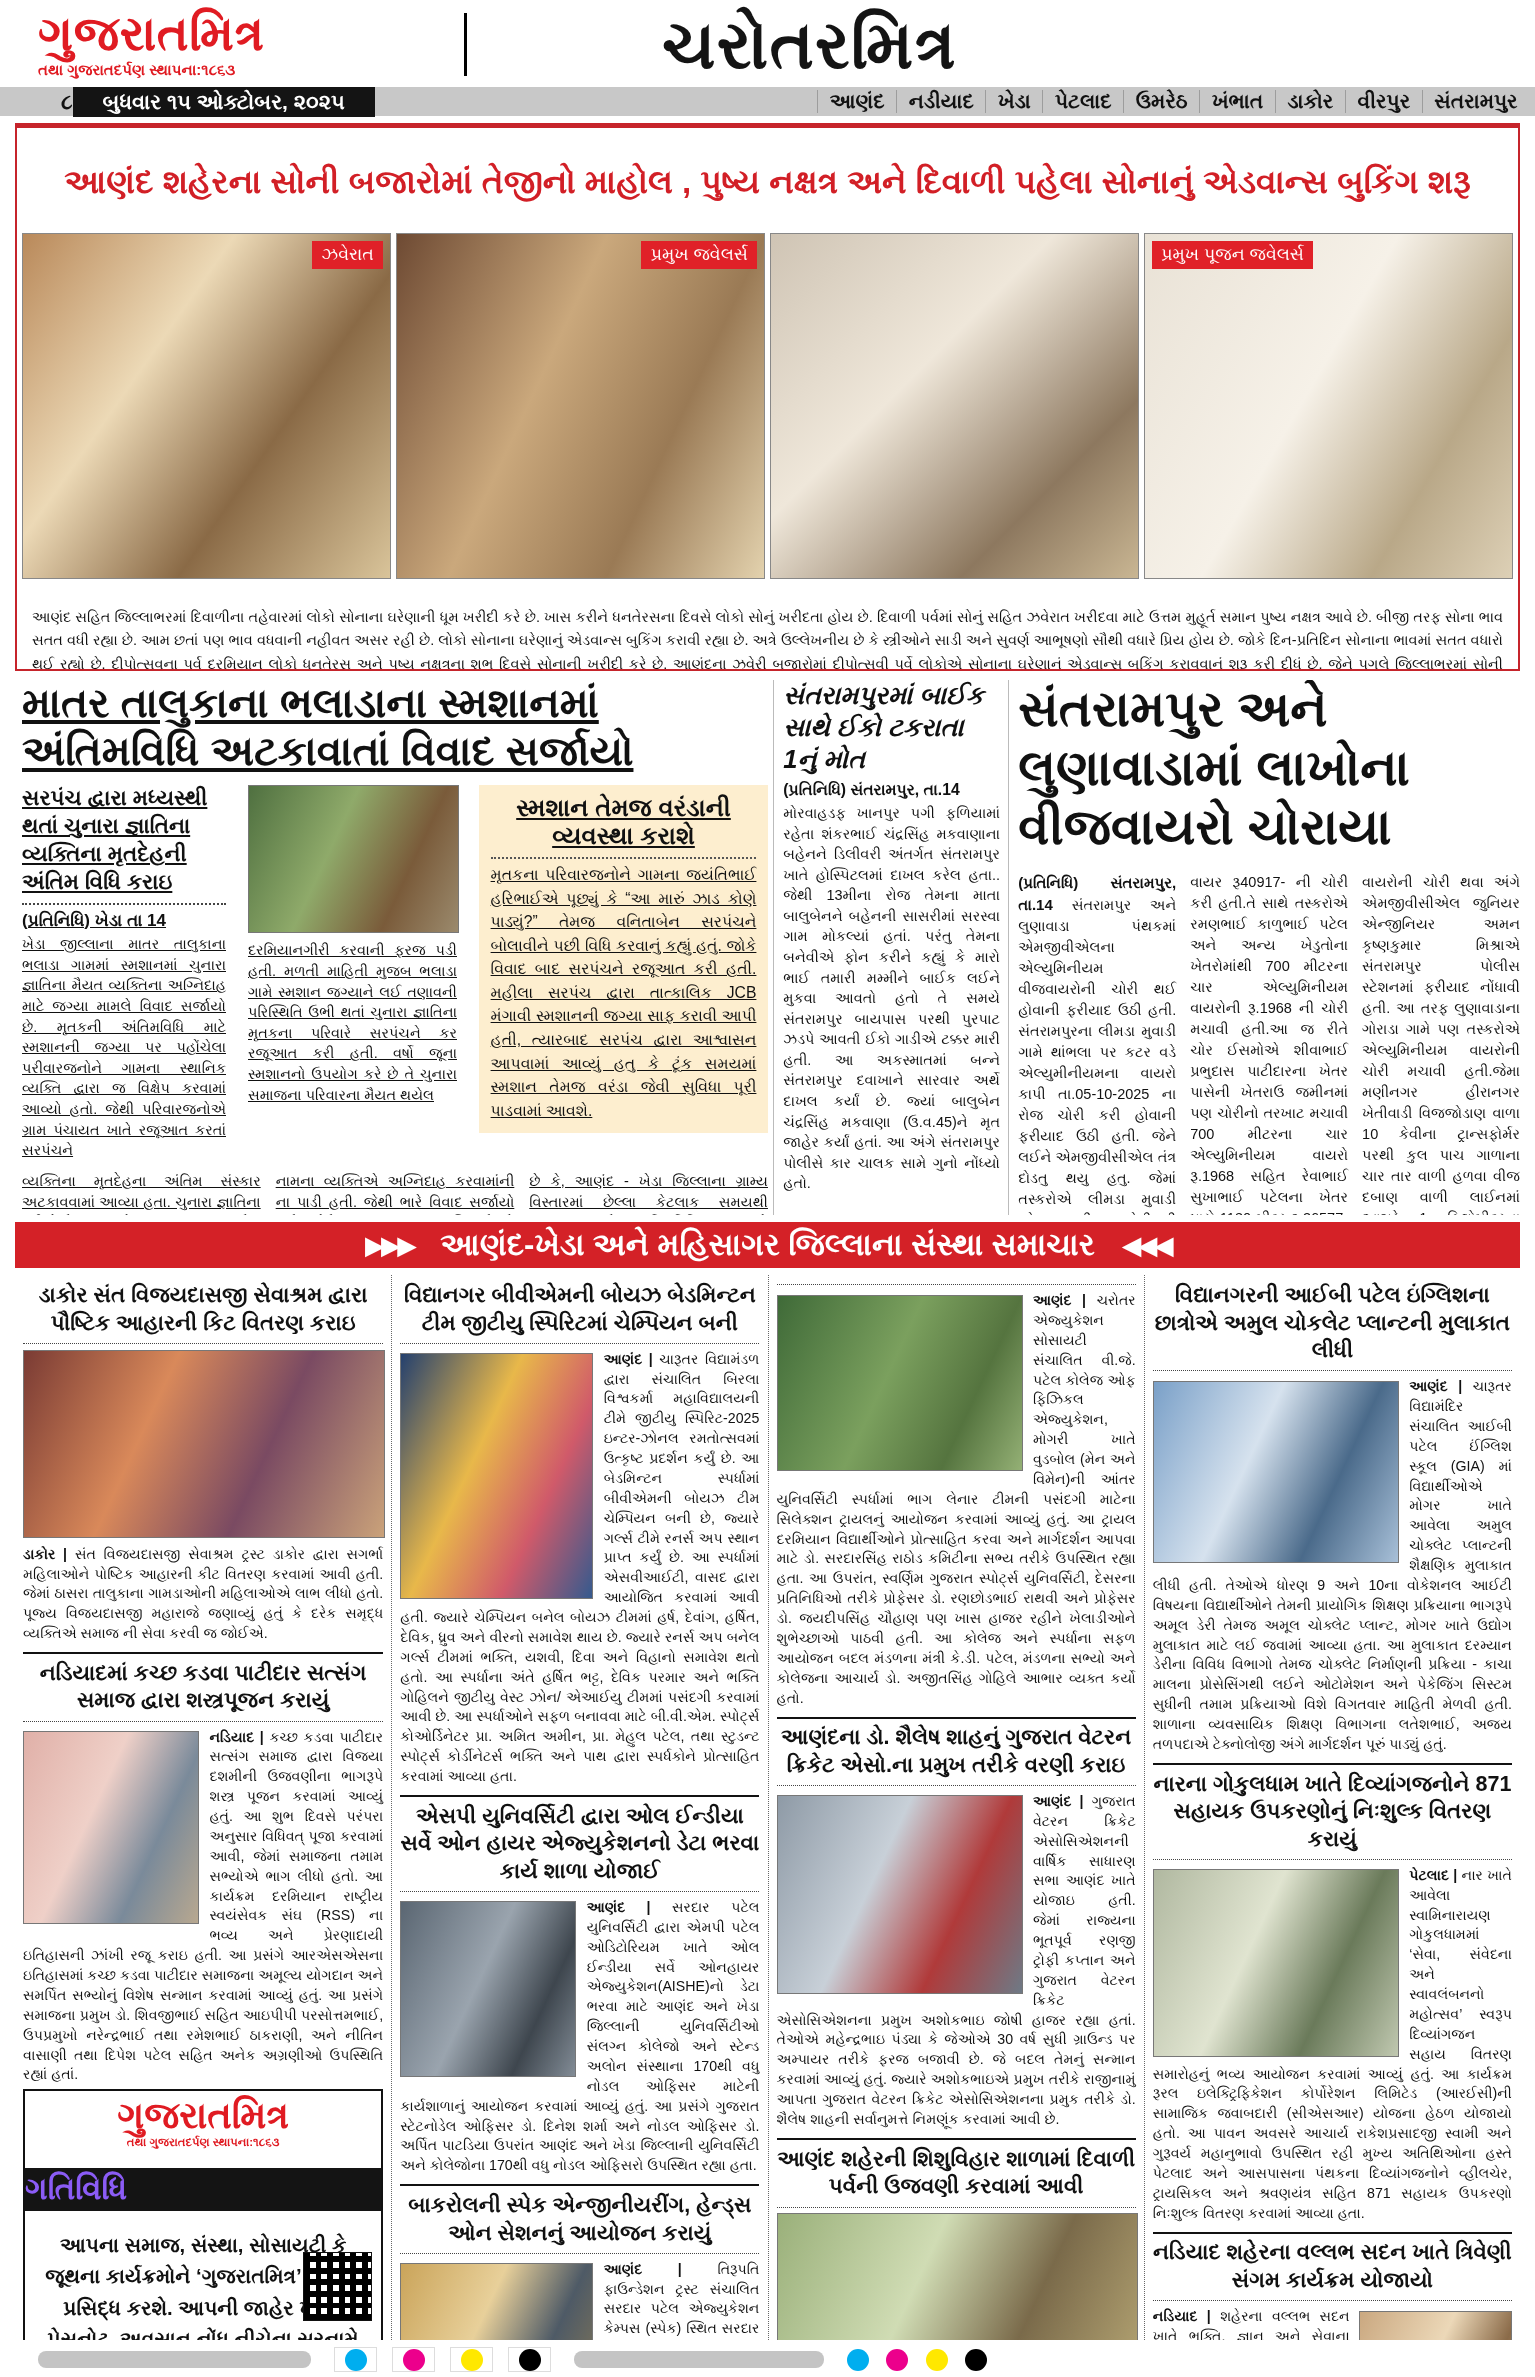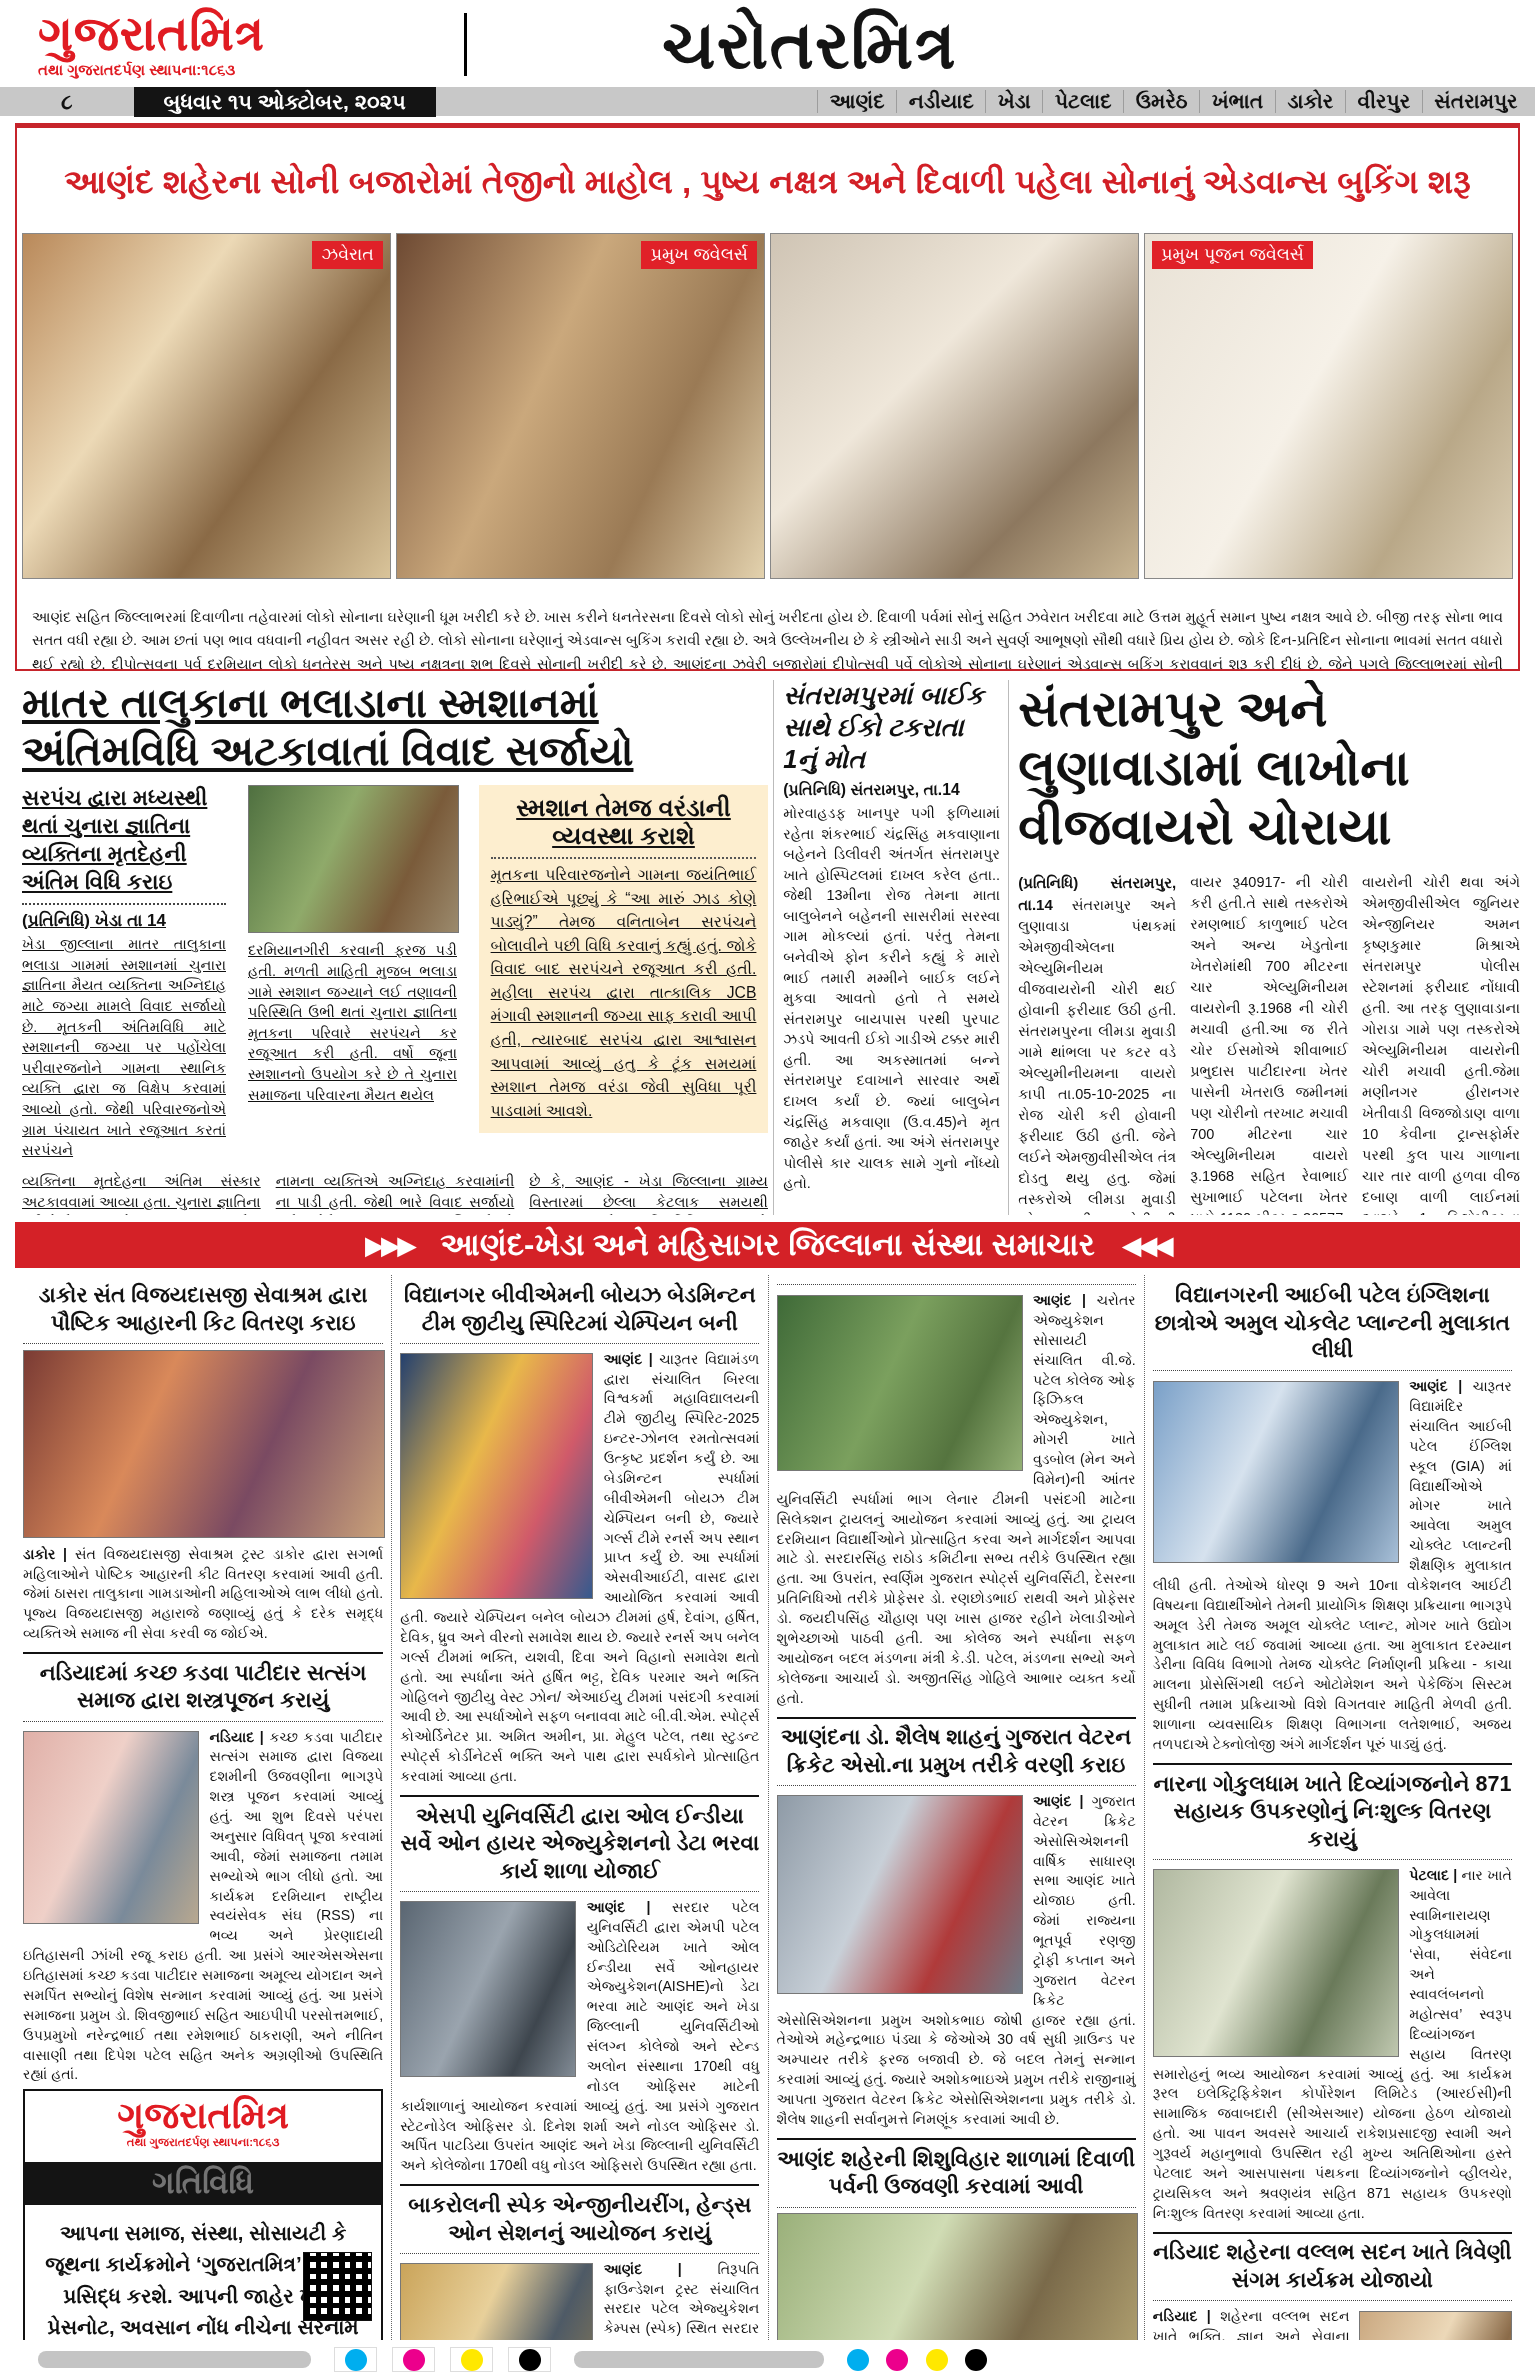--- a/index.html
+++ b/index.html
@@ -12,21 +12,21 @@
   .logo{position:absolute;left:38px;top:10.4px;color:#e01b22;}
   .logo-title{font-size:48px;font-weight:800;letter-spacing:0.6px;line-height:1.0;}
   .logo-tagline{font-size:15px;font-weight:700;margin-top:2.3px;}
   .mast-divider{position:absolute;left:464px;top:12.8px;width:2.9px;height:63px;background:#000;}
   .page-title{position:absolute;left:662px;top:5.8px;font-size:67px;font-weight:800;color:#141414;letter-spacing:1.2px;}
 
   
   .datebar{position:absolute;top:87px;left:0;right:0;height:29px;background:#c8c8c8;
            display:flex;align-items:center;font-weight:700;}
   .pagenum{font-size:21px;margin-left:61px;}
-  .datebox{background:#141414;color:#fff;font-size:21px;padding:3px 30px;margin-left:61px;}
+  .datebox{background:#141414;color:#fff;font-size:21px;padding:3px 30px;}
   .cities{display:flex;margin-left:auto;margin-right:5.8px;height:100%;align-items:center;}
   .cities span{font-size:20.3px;padding:0 11.6px;border-left:1.2px solid #9d9d9d;white-space:nowrap;}
 
   
   .lead{position:absolute;top:123px;left:15px;right:15px;height:548px;border:2.9px solid #c6242b;
         border-top:5.2px solid #c6242b;background:#fff;box-sizing:border-box;overflow:hidden;}
   .lead-headline{color:#d21f26;font-size:33px;font-weight:800;text-align:center;padding:11.6px 29px 9.3px;line-height:1.2;}
   .lead-photos{display:flex;gap:4.6px;padding:0 4.6px;height:346px;}
   .lead-photos .photo{flex:1;position:relative;border:0.6px solid #888;}
   .photo{background-size:cover;}
@@ -99,21 +99,21 @@
   .ph-vet{background:linear-gradient(115deg,#8e9aa6,#c8d0d8 40%,#b03a3a 70%,#6e7a86);}
   .ph-kids{background:linear-gradient(115deg,#9ab07a,#d0dcb4 40%,#7a6a4a 70%,#b0a070);}
   .ph-amul{background:linear-gradient(115deg,#7aa0c8,#d6e2ee 40%,#4a6a8a 70%,#a8c0d8);}
   .ph-wheel{background:linear-gradient(115deg,#b0b8a0,#e0e4d0 40%,#6a7a5a 70%,#c0c8b0);}
   .ph-sadan{background:linear-gradient(115deg,#caa880,#ecd8b8 45%,#8a6a48 75%,#c0a078);}
 
   
   .adbox{border:2.9px solid #111;margin-top:3.5px;padding:5.8px 8.1px 8.1px;position:relative;overflow:hidden;height:302px;box-sizing:border-box;}
   .ad-logo{color:#e01b22;font-size:37px;font-weight:800;text-align:center;line-height:1.0;}
   .ad-tag{color:#e01b22;font-size:11.6px;font-weight:700;text-align:center;margin-top:1.2px;}
-  .ad-band{background:#141414;color:#737373;font-size:31px;font-weight:800;text-align:center;margin:13px -8.1px;padding:3.5px 0;}
+  .ad-band{background:#141414;color:#8b5cf6;font-size:31px;font-weight:800;margin:19px -8.1px;padding:3.5px 0;}
   .ad-msg{font-size:20.3px;font-weight:800;text-align:center;line-height:1.55;margin:5.8px 0 8.1px;}
   .qr{position:absolute;right:9.3px;bottom:68px;width:67px;height:67px;border:1.2px solid #111;
       background:repeating-linear-gradient(90deg,#000 0 5.8px,transparent 5.8px 11.6px),
                  repeating-linear-gradient(0deg,#000 0 5.8px,#fff 5.8px 11.6px);}
 
   
   .printbar{position:absolute;left:0;right:0;top:2346px;height:27px;display:flex;align-items:center;gap:23px;}
   .graybar{height:17.4px;background:#c4c4c4;border-radius:8.1px;}
   .g1{width:273px;margin-left:38px;} .g2{width:250px;}
   .cmyk-boxes{display:flex;gap:15px;}

